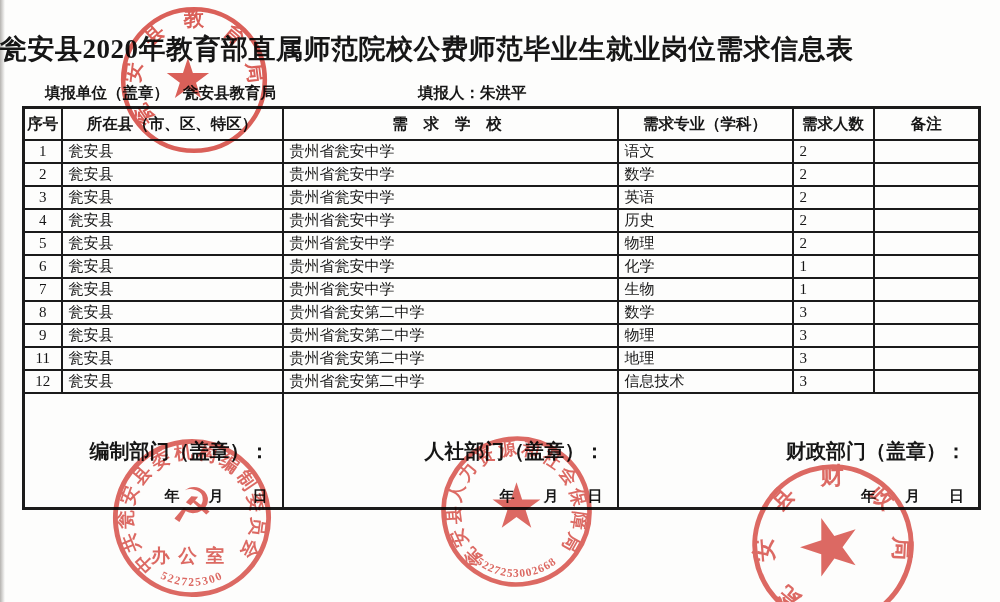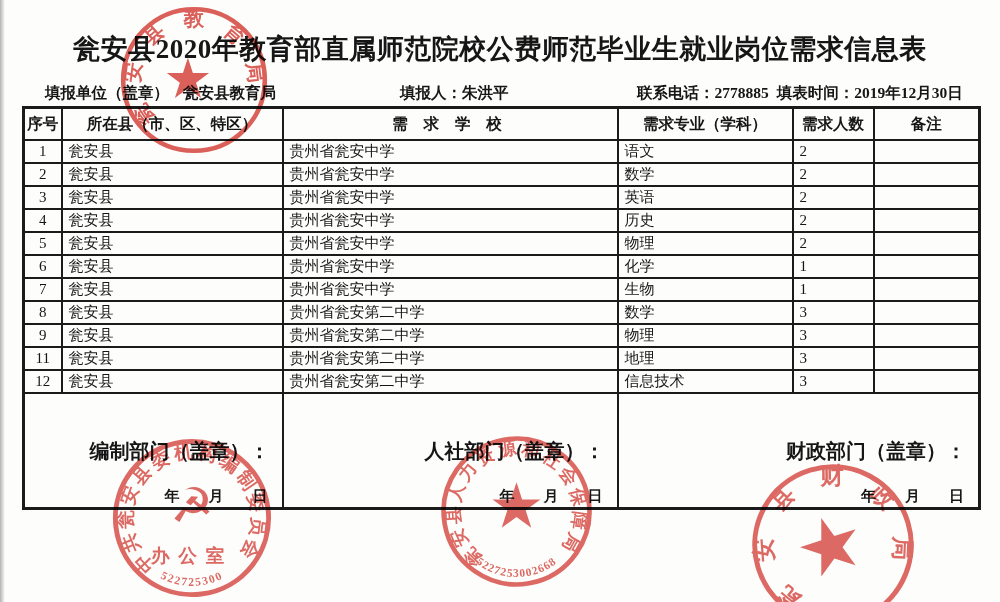--- a/index.html
+++ b/index.html
@@ -4,28 +4,28 @@
 <style>
   html,body{margin:0;padding:0;}
   body{
     width:1000px;height:602px;position:relative;overflow:hidden;
     background:#fdfdfc;color:#161616;
     font-family:"Liberation Serif","DejaVu Serif",serif;
   }
   .scan-edge{position:absolute;left:0;top:0;width:5px;height:602px;
     background:linear-gradient(to right,#b5b3b0,rgba(255,255,255,0));}
   .title{
-    position:absolute;top:31px;left:0;width:1000px;text-align:center;
+    position:absolute;top:31px;left:0;width:1000px;
     font-size:27px;font-weight:bold;letter-spacing:.5px;white-space:nowrap;
   }
   .info-line{position:absolute;top:83px;left:0;width:1000px;height:22px;
     font-size:15.5px;font-weight:600;}
   .info-seg{position:absolute;white-space:nowrap;}
   .seg-unit{left:45px;}
-  .seg-filler{left:400px;}
+  .seg-filler{left:418px;}
   .seg-contact{left:637px;}
   .info-seg .gap{display:inline-block;width:14px;}
   .info-seg .gap2{display:inline-block;width:8px;}
 
   table.main{
     position:absolute;left:22px;top:106px;width:956px;
     border-collapse:collapse;table-layout:fixed;
     font-size:15px;
   }
   table.main,table.main td,table.main th{border:2px solid #1b1b1b;}
@@ -55,21 +55,20 @@
 </head>
 <body>
 
 <div class="scan-edge"></div>
 
 <div class="title">瓮安县2020年教育部直属师范院校公费师范毕业生就业岗位需求信息表</div>
 
 <div class="info-line">
   <span class="info-seg seg-unit"><span>填报单位（盖章）</span><span class="gap"></span><span>瓮安县教育局</span></span>
   <span class="info-seg seg-filler"><span>填报人：</span><span>朱洪平</span></span>
-  <span class="info-seg seg-contact"><span>联系电话：</span><span>2778885</span><span class="gap2"></span><span>填表时间：</span><span>2019年12月30日</span></span>
 </div>
 
 <table class="main">
   <colgroup>
     <col style="width:38px">
       <col style="width:221px">
       <col style="width:335px">
     <col style="width:175px">
       <col style="width:81px">
       <col style="width:106px">

